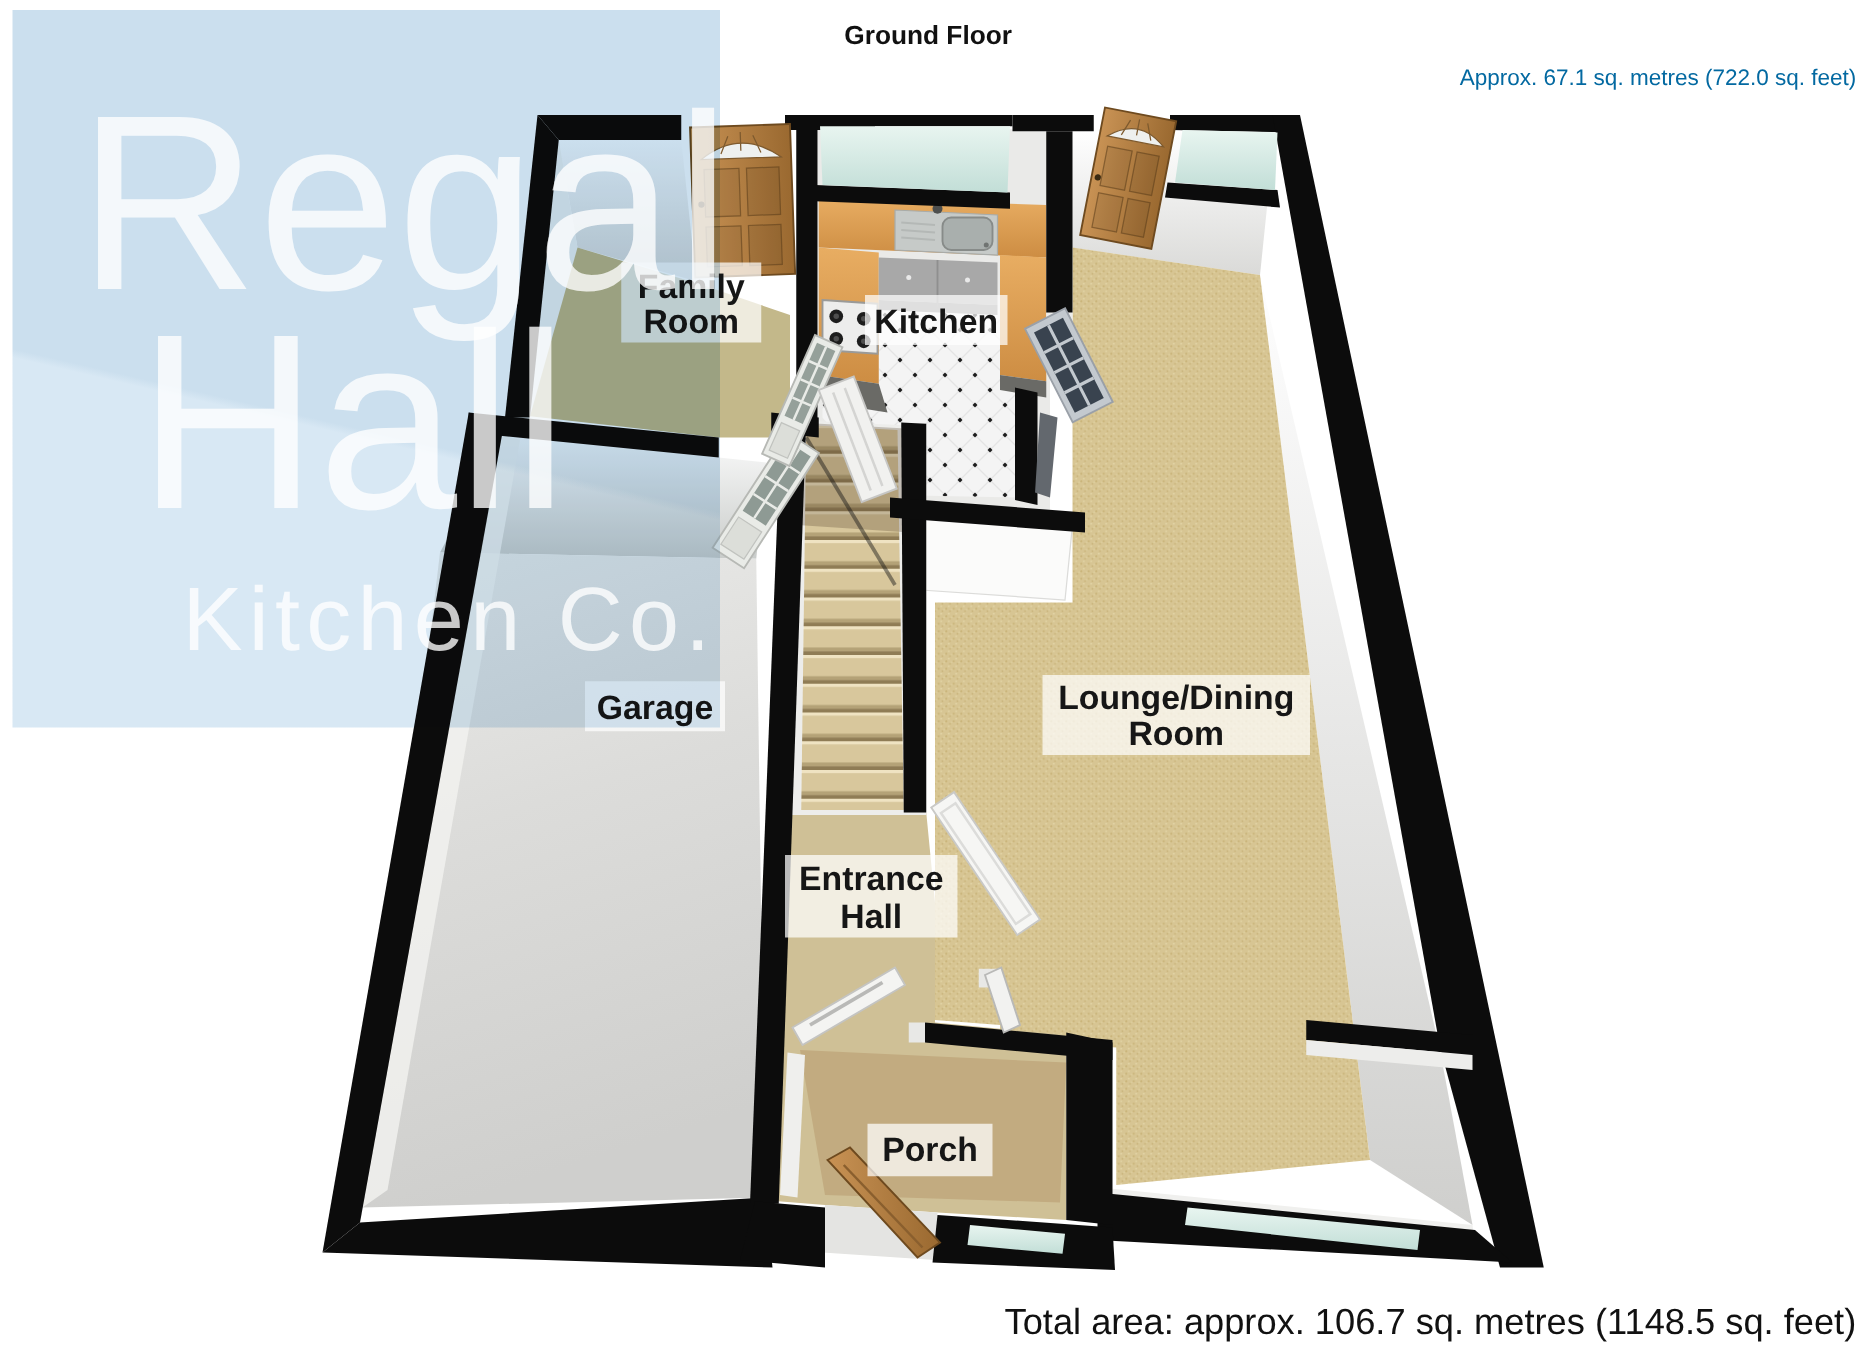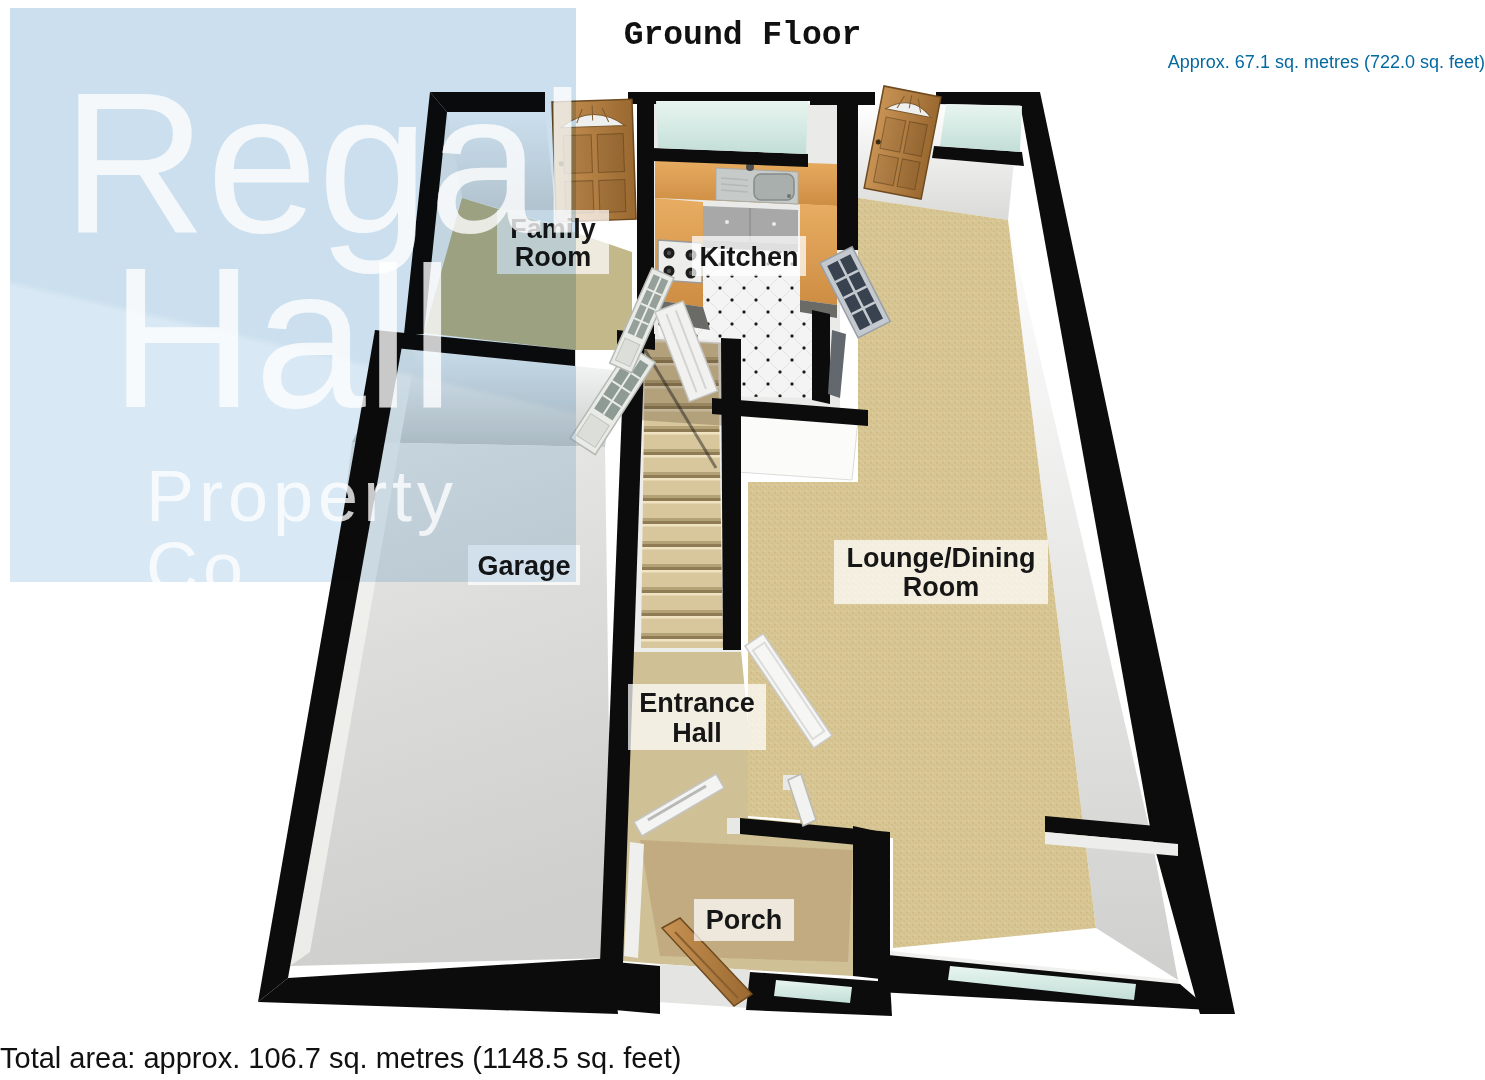--- a/index.html
+++ b/index.html
@@ -1,23 +1,23 @@
 <!DOCTYPE html>
 <html style="--wall: #0c0c0c; --carpet: #d7c593; --family-floor: #c3b88a; --hall-floor: #cfc096; --porch-floor: #c2ab80; --garage-floor: #d9d9d7; --counter: #e0a158; --glass: #d7ece6; --wood-door: #b5834a; --watermark-blue: #cde1ef; --label-bg: rgba(255,255,255,0.72);"><head>
 <meta charset="utf-8">
 <style>
   html,body{margin:0;padding:0;background:#ffffff;}
   .stage{position:relative;width:1485px;height:1080px;background:#ffffff;overflow:hidden;
          font-family:"Liberation Sans",sans-serif;}
   .stage svg{position:absolute;left:0;top:0;}
   .title{position:absolute;left:0;right:0;top:17px;text-align:center;
-         font-size:33px;font-weight:bold;color:#111;font-family:Liberation Mono, monospace;}
+         font-size:21px;font-weight:bold;color:#111;}
   .subtitle{position:absolute;left:0;right:0;top:52px;text-align:right;
          font-size:18px;color:#0369a1;}
-  .footer{position:absolute;left:0;right:0;top:1042px;text-align:left;
+  .footer{position:absolute;left:0;right:0;top:1042px;text-align:right;
          font-size:29px;color:#111;}
   .watermark{position:absolute;left:10px;top:8px;width:566px;height:574px;
          background:linear-gradient(193deg,#cbdfee 0%,#cbdfee 57%,#d8e8f4 58%,#d8e8f4 100%);
          mix-blend-mode:multiply;}
   .wmtext{position:absolute;left:10px;top:8px;width:566px;height:574px;overflow:hidden;
          font-family:Liberation Sans, sans-serif;color:rgba(255,255,255,0.78);pointer-events:none;}
   .wm1{position:absolute;left:52px;top:75px;font-size:200px;line-height:0.8;}
   .wm2{position:absolute;left:100px;top:250px;font-size:200px;line-height:0.8;}
   .wm3{position:absolute;left:136px;top:452px;font-size:72px;line-height:1;letter-spacing:5px;}
   .wall{fill:var(--wall,#0c0c0c);}
@@ -288,19 +288,19 @@
       <rect class="lblbg" x="694" y="899" width="100" height="42"></rect>
       <text class="lbl" x="744" y="929">Porch</text>
     </g>
   </g>
 </svg>
 
   <div class="watermark"></div>
   <div class="wmtext">
     <span class="wm1">Regal</span>
     <span class="wm2">Hall</span>
-    <span class="wm3">Property Co.</span>
+    <span class="wm3">Kitchen Co.</span>
   </div>
 
   <div class="title">Ground Floor</div>
   <div class="subtitle">Approx. 67.1 sq. metres (722.0 sq. feet)</div>
   <div class="footer">Total area: approx. 106.7 sq. metres (1148.5 sq. feet)</div>
 </div>
 
 </body></html>

